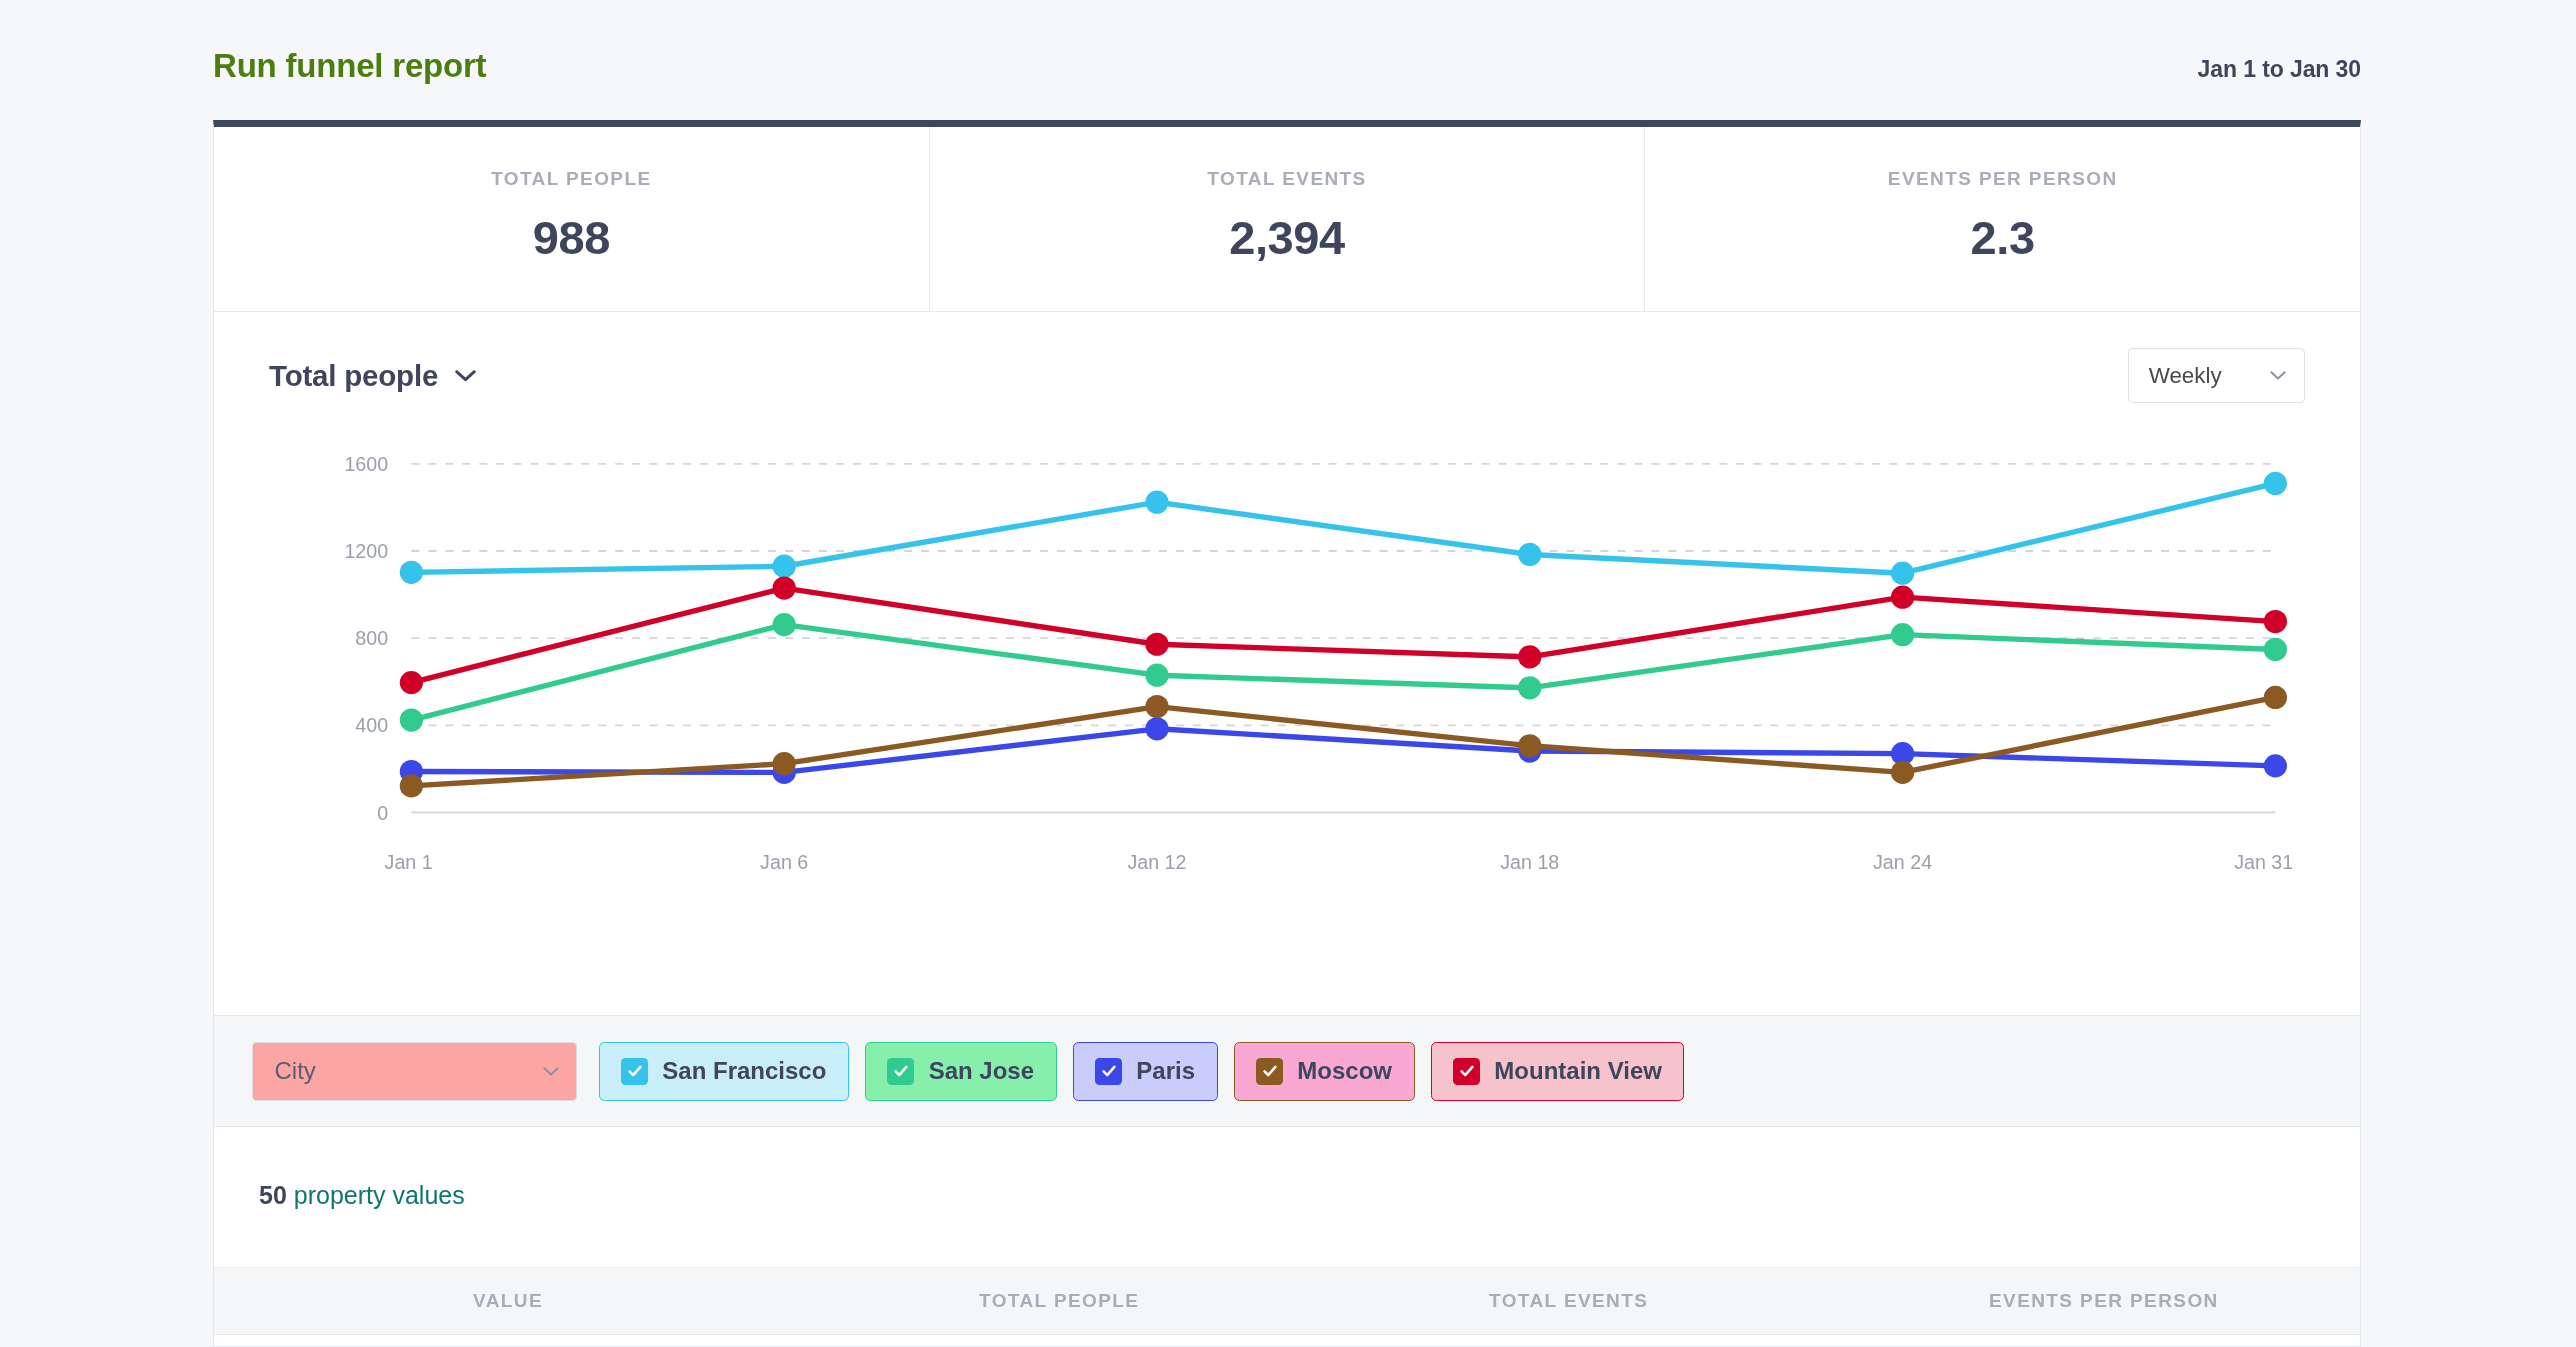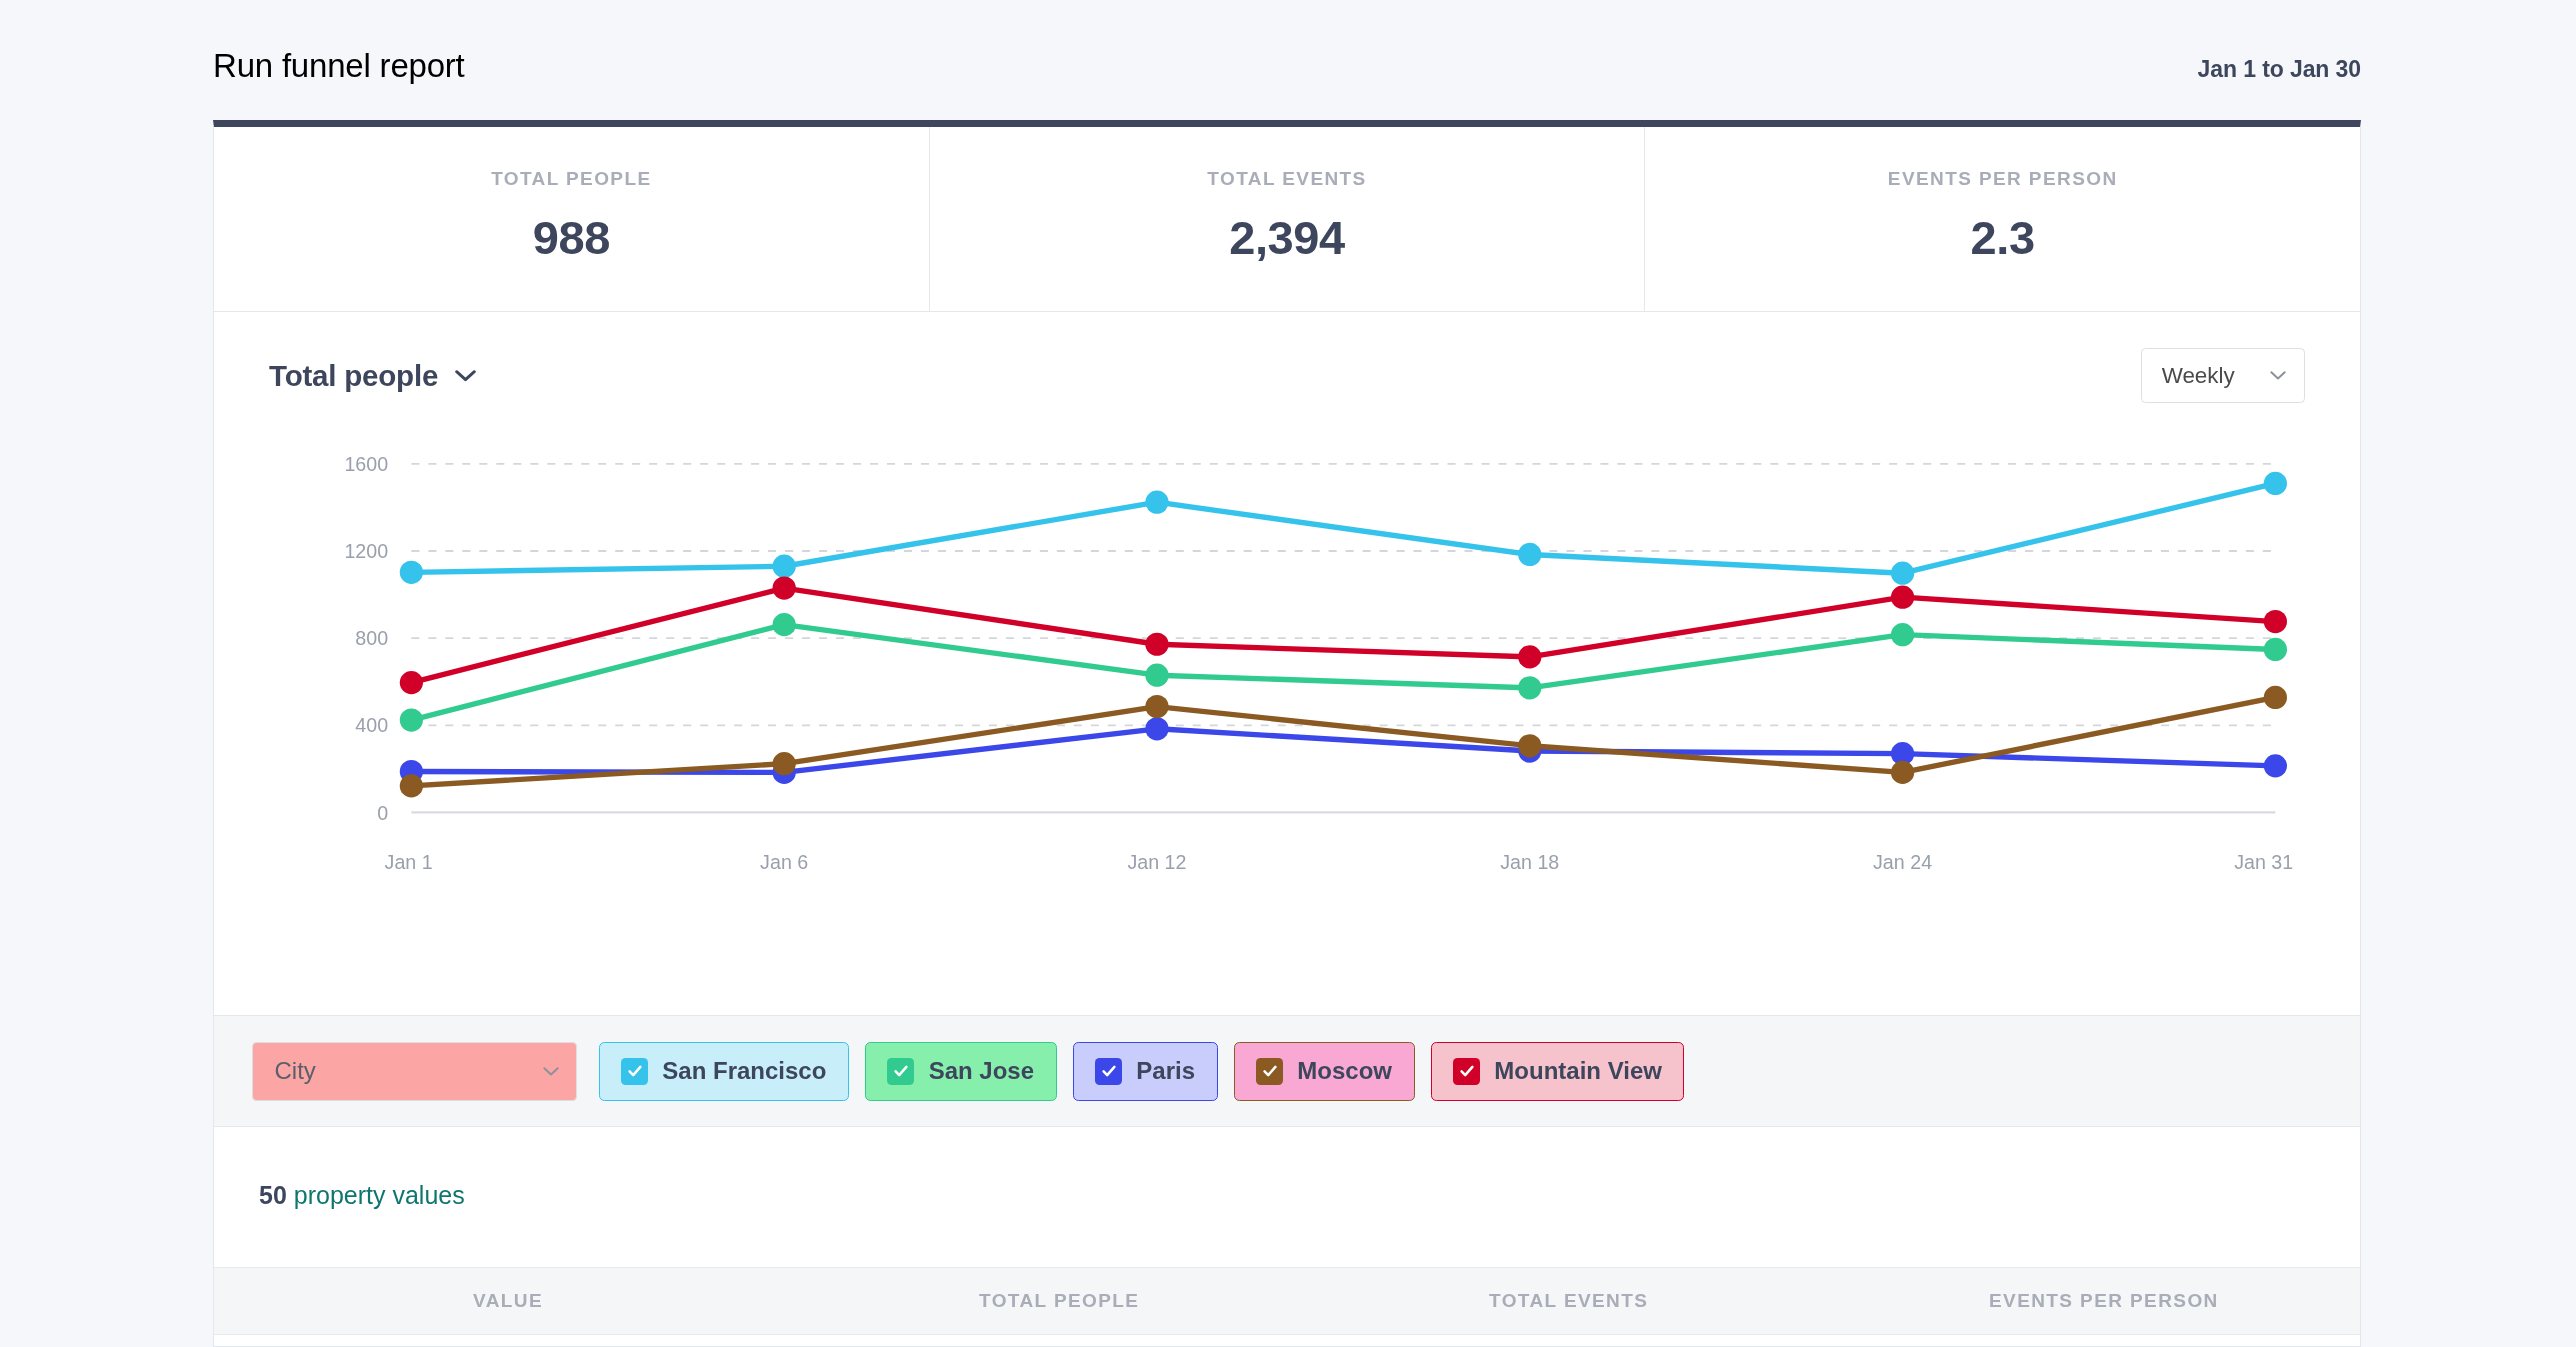--- a/index.html
+++ b/index.html
@@ -10,21 +10,21 @@
     overflow: hidden;
   }
   .page { position: relative; width: 2576px; height: 1347px; background: #f5f7fa; }
 
   
   .report-header {
     position: absolute; left: 213px; top: 34px; width: 2148px; height: 64px;
     display: flex; align-items: center; justify-content: space-between;
   }
   .report-title {
-    font-size: 33px; font-weight: 400; color: #000000; letter-spacing: -0.2px;
+    font-size: 33px; font-weight: 700; color: #4d7c0f; letter-spacing: -0.2px;
   }
   .report-daterange {
     font-size: 23px; font-weight: 700; color: #3d465c; letter-spacing: -0.1px;
     padding-top: 7.2px;
   }
 
   
   .stats-card {
     position: absolute; left: 213px; top: 120px; width: 2148px; height: 192px;
     background: #ffffff;
@@ -60,21 +60,21 @@
     display: flex; align-items: center; gap: 16px; cursor: pointer;
   }
   .metric-select-label {
     font-size: 29.5px; font-weight: 700; color: #3d465c; letter-spacing: -0.2px;
   }
   .chev { display: inline-block; }
   .chev svg { display: block; }
 
   .granularity-select {
     position: absolute; right: 55px; top: 36px;
-    width: 164px; height: 55px;
+    width: 177px; height: 55px;
     border: 0.9px solid #dcdfe4; border-radius: 4.5px; background: #fff;
     display: flex; align-items: center; justify-content: space-between;
     padding: 0 17px 0 19.7px; cursor: pointer;
   }
   .granularity-label { font-size: 22.4px; color: #4a4a4a; }
 
   
   .plot-wrap { position: absolute; left: 0; top: 125px; width: 100%; height: 447px; }
   .plot-svg { display: block; }
 

